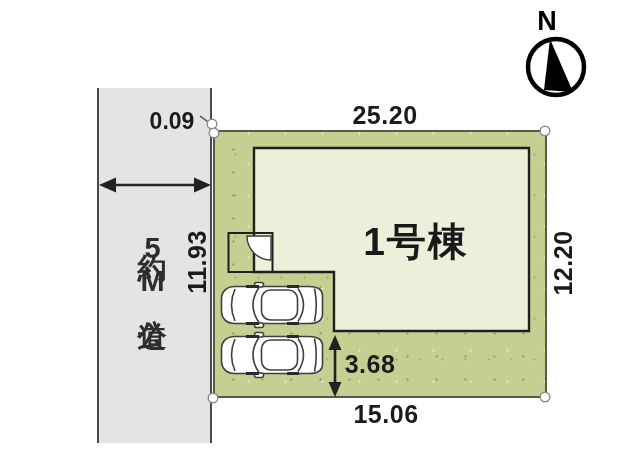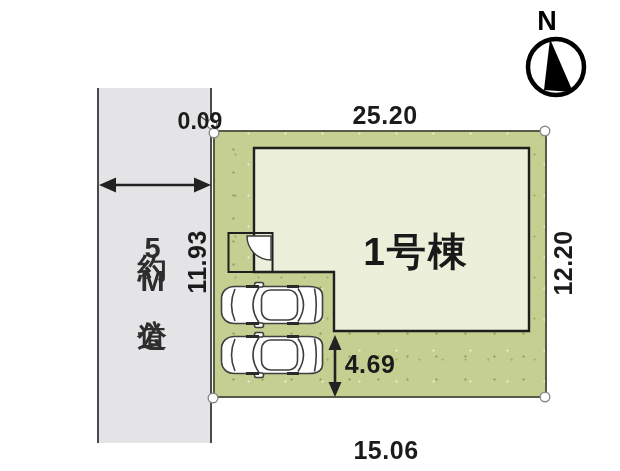--- a/index.html
+++ b/index.html
@@ -47,21 +47,21 @@
     position: absolute;
     color: #1b1b1b;
     white-space: nowrap;
     transform: translate(-50%, -50%);
     line-height: 1;
     font-weight: 600;
   }
   .dim { font-size: 25px; letter-spacing: 0.5px; }
   .dim-small { font-size: 23px; }
   .rot-ccw { transform: translate(-50%, -50%) rotate(-90deg); }
-  .building-label { font-size: 39px; letter-spacing: 2px; color: #191919; margin-top: 10px; }
+  .building-label { font-size: 39px; letter-spacing: 2px; color: #191919; }
   .road-label {
     writing-mode: vertical-rl;
     text-orientation: upright;
     font-size: 29px;
     font-weight: 700;
     color: #2d2d2d;
     letter-spacing: 1px;
   }
   .north-label { font-size: 27px; font-weight: 700; color: #000; }
 </style>
@@ -122,29 +122,29 @@
     </g>
 
     <g>
       <circle cx="556" cy="67" r="28" fill="#ffffff" stroke="#000000" stroke-width="4.5"></circle>
       <polygon points="550,39 573,92 544,90" fill="#000000" stroke="none"></polygon>
     </g>
   </svg>
 
   <div class="lbl north-label" style="left:547px; top:21px;">N</div>
 
-  <div class="lbl dim-small" style="left:172px; top:121px;margin-left:28px;">0.09</div>
+  <div class="lbl dim-small" style="left:172px; top:121px;">0.09</div>
 
   <div class="lbl dim" style="left:385px; top:115px;">25.20</div>
 
   <div class="lbl dim rot-ccw" style="left:563px; top:263px;">12.20</div>
 
-  <div class="lbl dim" style="left:386px; top:414px;margin-top:36px;">15.06</div>
+  <div class="lbl dim" style="left:386px; top:414px;">15.06</div>
 
   <div class="lbl dim rot-ccw" style="left:197px; top:262px;">11.93</div>
 
-  <div class="lbl dim" style="left:370px; top:364px;">4.69</div>
+  <div class="lbl dim" style="left:370px; top:364px;">3.68</div>
 
   <div class="lbl road-label" style="left:152px; top:265px;">約5M公道</div>
 
   <div class="lbl building-label" style="left:416px; top:241px;">1号棟</div>
 
 </div>
 
 </body></html>

